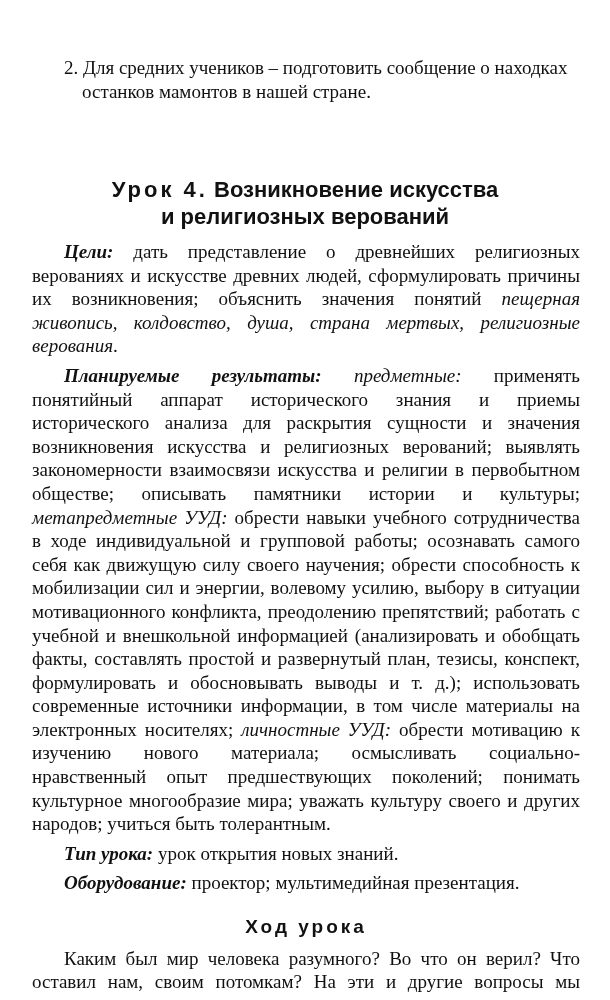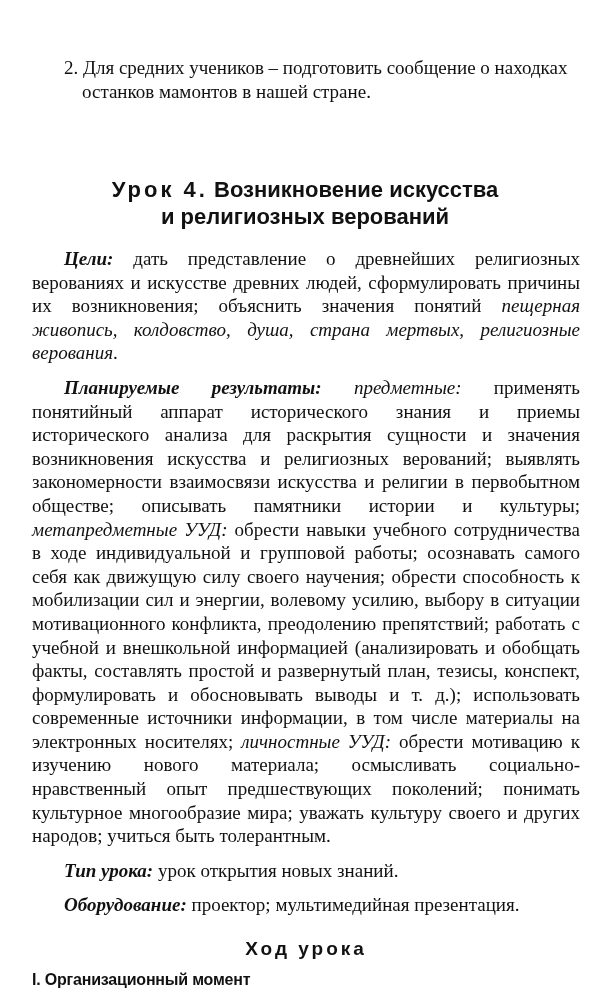--- a/index.html
+++ b/index.html
@@ -14,21 +14,21 @@
   .running-head .num { position: absolute; right: 6px; top: 0; font-size: 17px; }
   .serif { font-family: "Liberation Serif", serif; font-size: 19px; line-height: 23.6px; }
   .list { position: absolute; left: 64px; top: 56px; width: 518px; }
   .list .item { padding-left: 18px; text-indent: -18px; }
   .lesson-title {
     position: absolute; left: 0; top: 176px; width: 610px; text-align: center;
     font-family: "Liberation Sans", sans-serif; font-weight: bold; font-size: 22px; line-height: 27px;
   }
   .lesson-title .spaced { letter-spacing: 3px; }
   .body { position: absolute; left: 32px; top: 236px; width: 548px; text-align: justify; }
-  .para { text-indent: 32px; margin: 11px 0 6px 0; }
+  .para { text-indent: 32px; margin: 4px 0 6px 0; }
   .b-i { font-weight: bold; font-style: italic; }
   .it { font-style: italic; }
   .h-center {
     text-align: center; font-family: "Liberation Sans", sans-serif; font-weight: bold;
     font-size: 19px; letter-spacing: 3px; margin: 20px 0 8px 0; text-indent: 0;
   }
   .h-stage {
     font-family: "Liberation Sans", sans-serif; font-weight: bold; font-size: 16px;
     line-height: 22px; margin: 6px 0 2px 0; text-indent: 0; letter-spacing: -0.2px;
   }
@@ -54,17 +54,16 @@
   <div class="body serif">
     <p class="para"><span class="b-i">Цели:</span><span> дать представление о древнейших религиозных верованиях и искусстве древних людей, сформулировать причины их возникновения; объяснить значения понятий </span><span class="it">пещерная живопись, колдовство, душа, страна мертвых, религиозные верования</span><span>.</span></p>
 
     <p class="para"><span class="b-i">Планируемые результаты:</span><span class="it"> предметные:</span><span> применять понятийный аппарат исторического знания и приемы исторического анализа для раскрытия сущности и значения возникновения искусства и религиозных верований; выявлять закономерности взаимосвязи искусства и религии в первобытном обществе; описывать памятники истории и культуры; </span><span class="it">метапредметные УУД:</span><span> обрести навыки учебного сотрудничества в ходе индивидуальной и групповой работы; осознавать самого себя как движущую силу своего научения; обрести способность к мобилизации сил и энергии, волевому усилию, выбору в ситуации мотивационного конфликта, преодолению препятствий; работать с учебной и внешкольной информацией (анализировать и обобщать факты, составлять простой и развернутый план, тезисы, конспект, формулировать и обосновывать выводы и т. д.); использовать современные источники информации, в том числе материалы на электронных носителях; </span><span class="it">личностные УУД:</span><span> обрести мотивацию к изучению нового материала; осмысливать социально-нравственный опыт предшествующих поколений; понимать культурное многообразие мира; уважать культуру своего и других народов; учиться быть толерантным.</span></p>
 
     <p class="para"><span class="b-i">Тип урока:</span><span> урок открытия новых знаний.</span></p>
 
     <p class="para"><span class="b-i">Оборудование:</span><span> проектор; мультимедийная презентация.</span></p>
 
     <div class="h-center">Ход урока</div>
-    <div class="h-stage">I. Организационный момент</div>
     <p class="para">Каким был мир человека разумного? Во что он верил? Что оставил нам, своим потомкам? На эти и другие вопросы мы постараемся ответить на нашем уроке.</p>
   </div>
 
 </div>
 
 </body></html>

